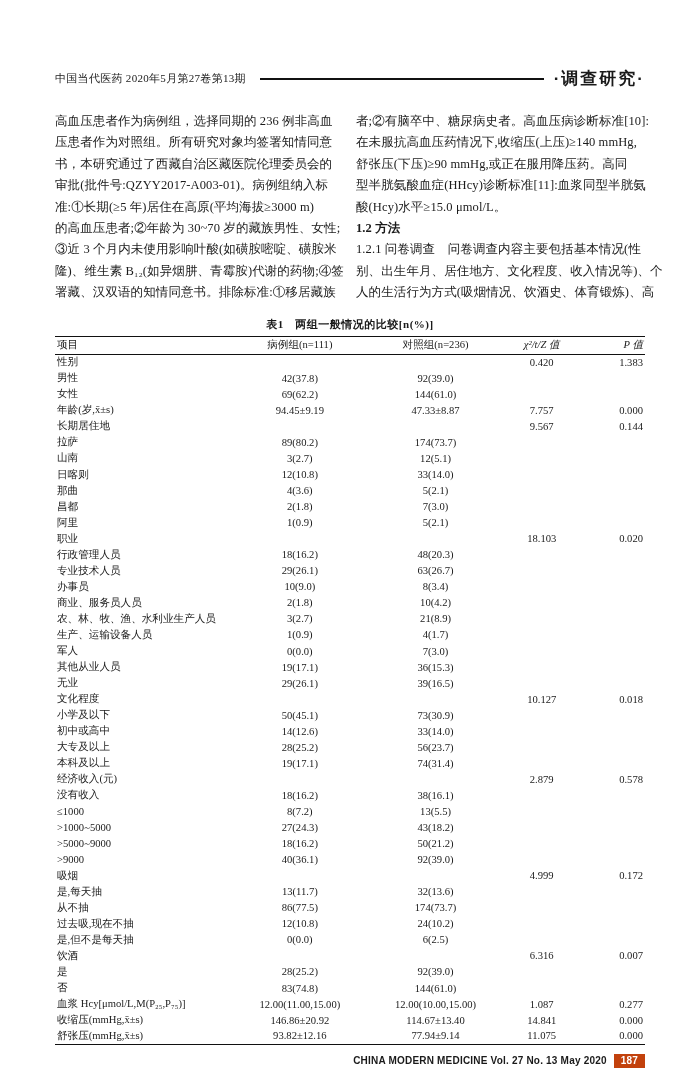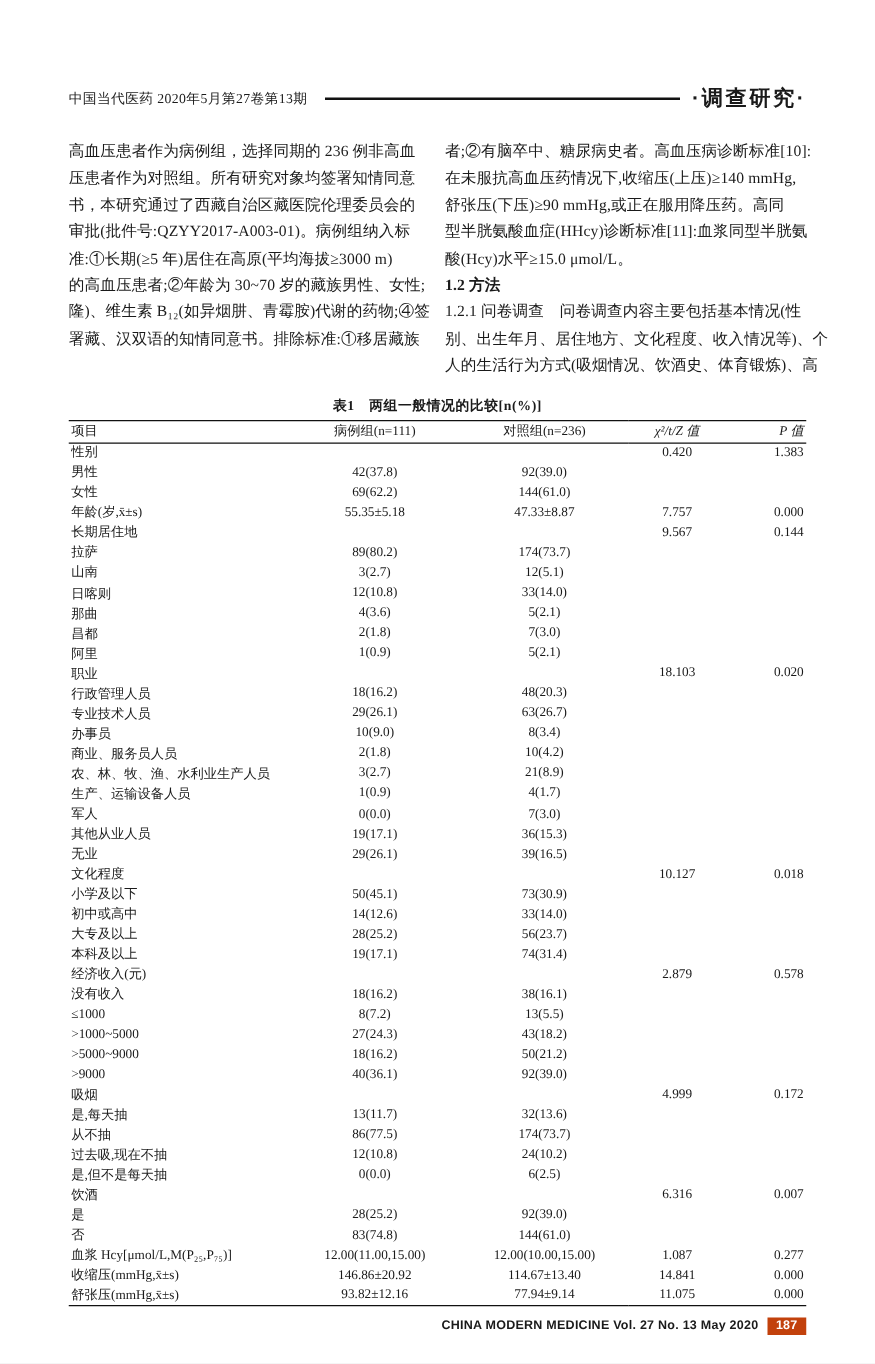--- a/index.html
+++ b/index.html
@@ -128,20 +128,21 @@
     </div>
 
     <div class="body-text">
       <div class="col">
           <div class="tline">高血压患者作为病例组，选择同期的 236 例非高血</div>
           <div class="tline">压患者作为对照组。所有研究对象均签署知情同意</div>
           <div class="tline">书，本研究通过了西藏自治区藏医院伦理委员会的</div>
           <div class="tline">审批(批件号:QZYY2017-A003-01)。病例组纳入标</div>
           <div class="tline">准:①长期(≥5 年)居住在高原(平均海拔≥3000 m)</div>
           <div class="tline">的高血压患者;②年龄为 30~70 岁的藏族男性、女性;</div>
+          <div class="tline">③近 3 个月内未使用影响叶酸(如磺胺嘧啶、磺胺米</div>
           <div class="tline">隆)、维生素 B₁₂(如异烟肼、青霉胺)代谢的药物;④签</div>
           <div class="tline">署藏、汉双语的知情同意书。排除标准:①移居藏族</div>
         </div>
       <div class="col">
           <div class="tline">者;②有脑卒中、糖尿病史者。高血压病诊断标准[10]:</div>
           <div class="tline">在未服抗高血压药情况下,收缩压(上压)≥140 mmHg,</div>
           <div class="tline">舒张压(下压)≥90 mmHg,或正在服用降压药。高同</div>
           <div class="tline">型半胱氨酸血症(HHcy)诊断标准[11]:血浆同型半胱氨</div>
           <div class="tline">酸(Hcy)水平≥15.0 μmol/L。</div>
           <div class="tline heading">1.2 方法</div>
@@ -180,21 +181,21 @@
             </tr>
             <tr>
               <td class="c-item indent">女性</td>
               <td class="c-case">69(62.2)</td>
               <td class="c-control">144(61.0)</td>
               <td class="c-stat"></td>
               <td class="c-p"></td>
             </tr>
             <tr>
               <td class="c-item">年龄(岁,x̄±s)</td>
-              <td class="c-case">55.35±5.18</td>
+              <td class="c-case">94.45±9.19</td>
               <td class="c-control">47.33±8.87</td>
               <td class="c-stat">7.757</td>
               <td class="c-p">0.000</td>
             </tr>
             <tr>
               <td class="c-item">长期居住地</td>
               <td class="c-case"></td>
               <td class="c-control"></td>
               <td class="c-stat">9.567</td>
               <td class="c-p">0.144</td>

